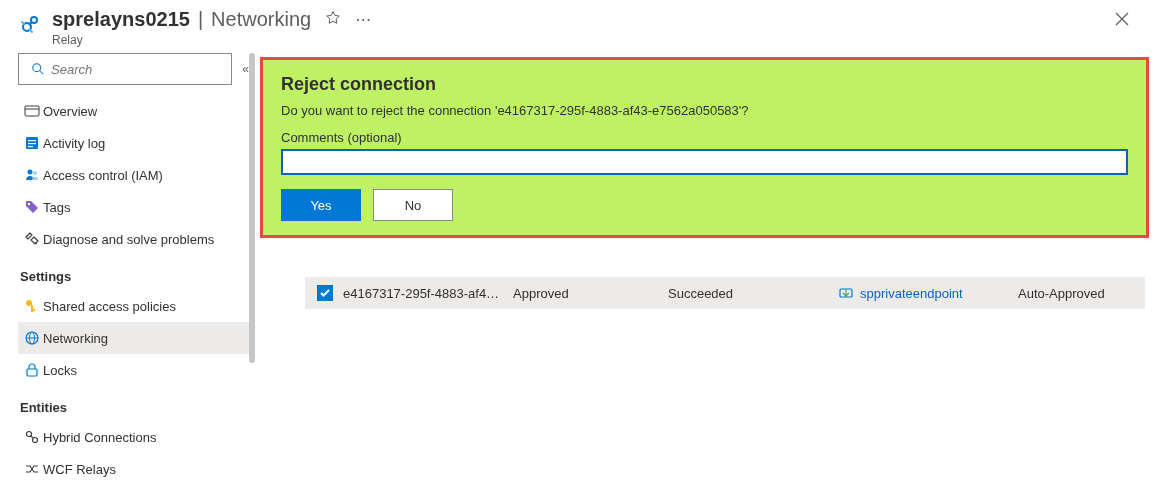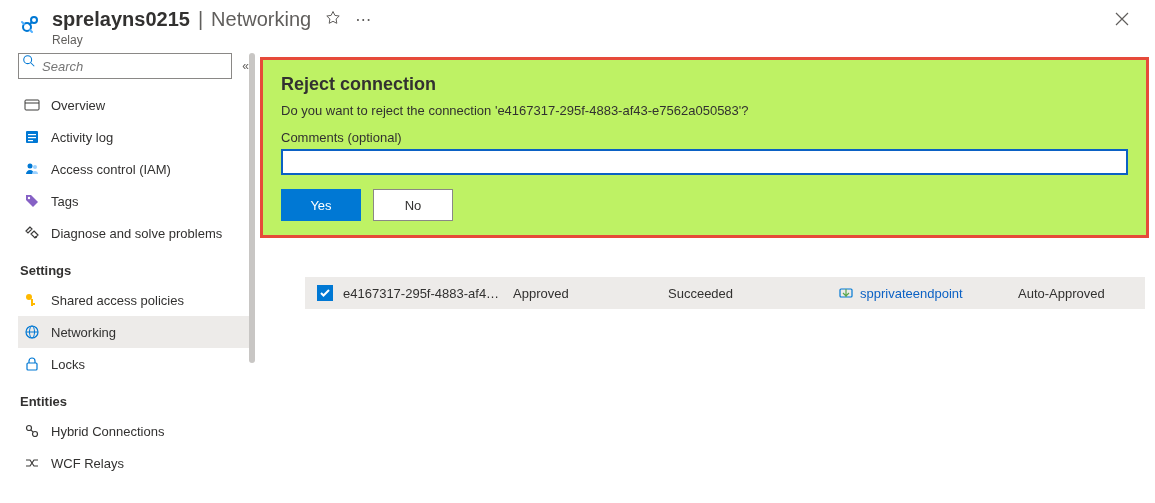--- a/index.html
+++ b/index.html
@@ -18,27 +18,27 @@
   .close-btn { font-size: 16px; color: #605e5c; cursor: pointer; padding: 4px 8px; margin-left: auto; }
 
   
   .body-row { display: flex; height: calc(100% - 50px); }
   .sidebar { width: 255px; padding: 0 0 0 18px; position: relative; }
   .sidebar-scroll { position: absolute; right: 0; top: 0; width: 6px; height: 310px; background: #c8c6c4; border-radius: 3px; }
   .main { flex: 1; position: relative; padding: 0 10px; }
 
   
   .search-row { display: flex; align-items: center; margin-bottom: 10px; }
-  .search-box { flex: 1; display: flex; border: 1px solid #8a8886; height: 26px; padding: 0 3px; background: #fff; }
+  .search-box { flex: 1; display: flex; align-items: center; border: 1px solid #8a8886; height: 32px; padding: 0 12px; background: #fff; }
   .search-box svg { flex-shrink: 0; }
   .search-box input { border: none; outline: none; font-size: 13px; font-style: italic; color: #605e5c; width: 100%; margin-left: 6px; background: transparent; }
   .collapse-toggle { margin-left: 10px; margin-right: 6px; color: #605e5c; cursor: pointer; font-size: 12px; }
 
   
-  .nav-item { display: flex; align-items: center; height: 32px; padding: 0 6px; cursor: pointer; font-size: 13px; color: #323130; gap: 11px; }
+  .nav-item { display: flex; align-items: center; height: 32px; padding: 0 6px; cursor: pointer; font-size: 13px; color: #323130; gap: 3px; }
   .nav-item.selected { background: #edebe9; }
   .nav-item .icon-slot { width: 16px; height: 16px; display: inline-flex; align-items: center; justify-content: center; flex-shrink: 0; }
   .section-header { font-size: 13px; font-weight: 600; color: #323130; margin: 14px 0 6px 2px; }
 
   
   .dialog-box { position: absolute; left: 5px; top: 4px; right: 6px; border: 3px solid #e64a3a; background: #bef264; padding: 14px 18px 14px 18px; z-index: 5; }
   .dialog-title { font-size: 18px; font-weight: 600; margin-bottom: 8px; }
   .dialog-msg { font-size: 13px; color: #323130; margin-bottom: 12px; }
   .field-label { font-size: 13px; color: #323130; margin-bottom: 4px; }
   .comment-input { width: 100%; height: 26px; border: 2px solid #0b61c4; padding: 2px 6px; font-size: 13px; outline: none; margin-bottom: 14px; }

